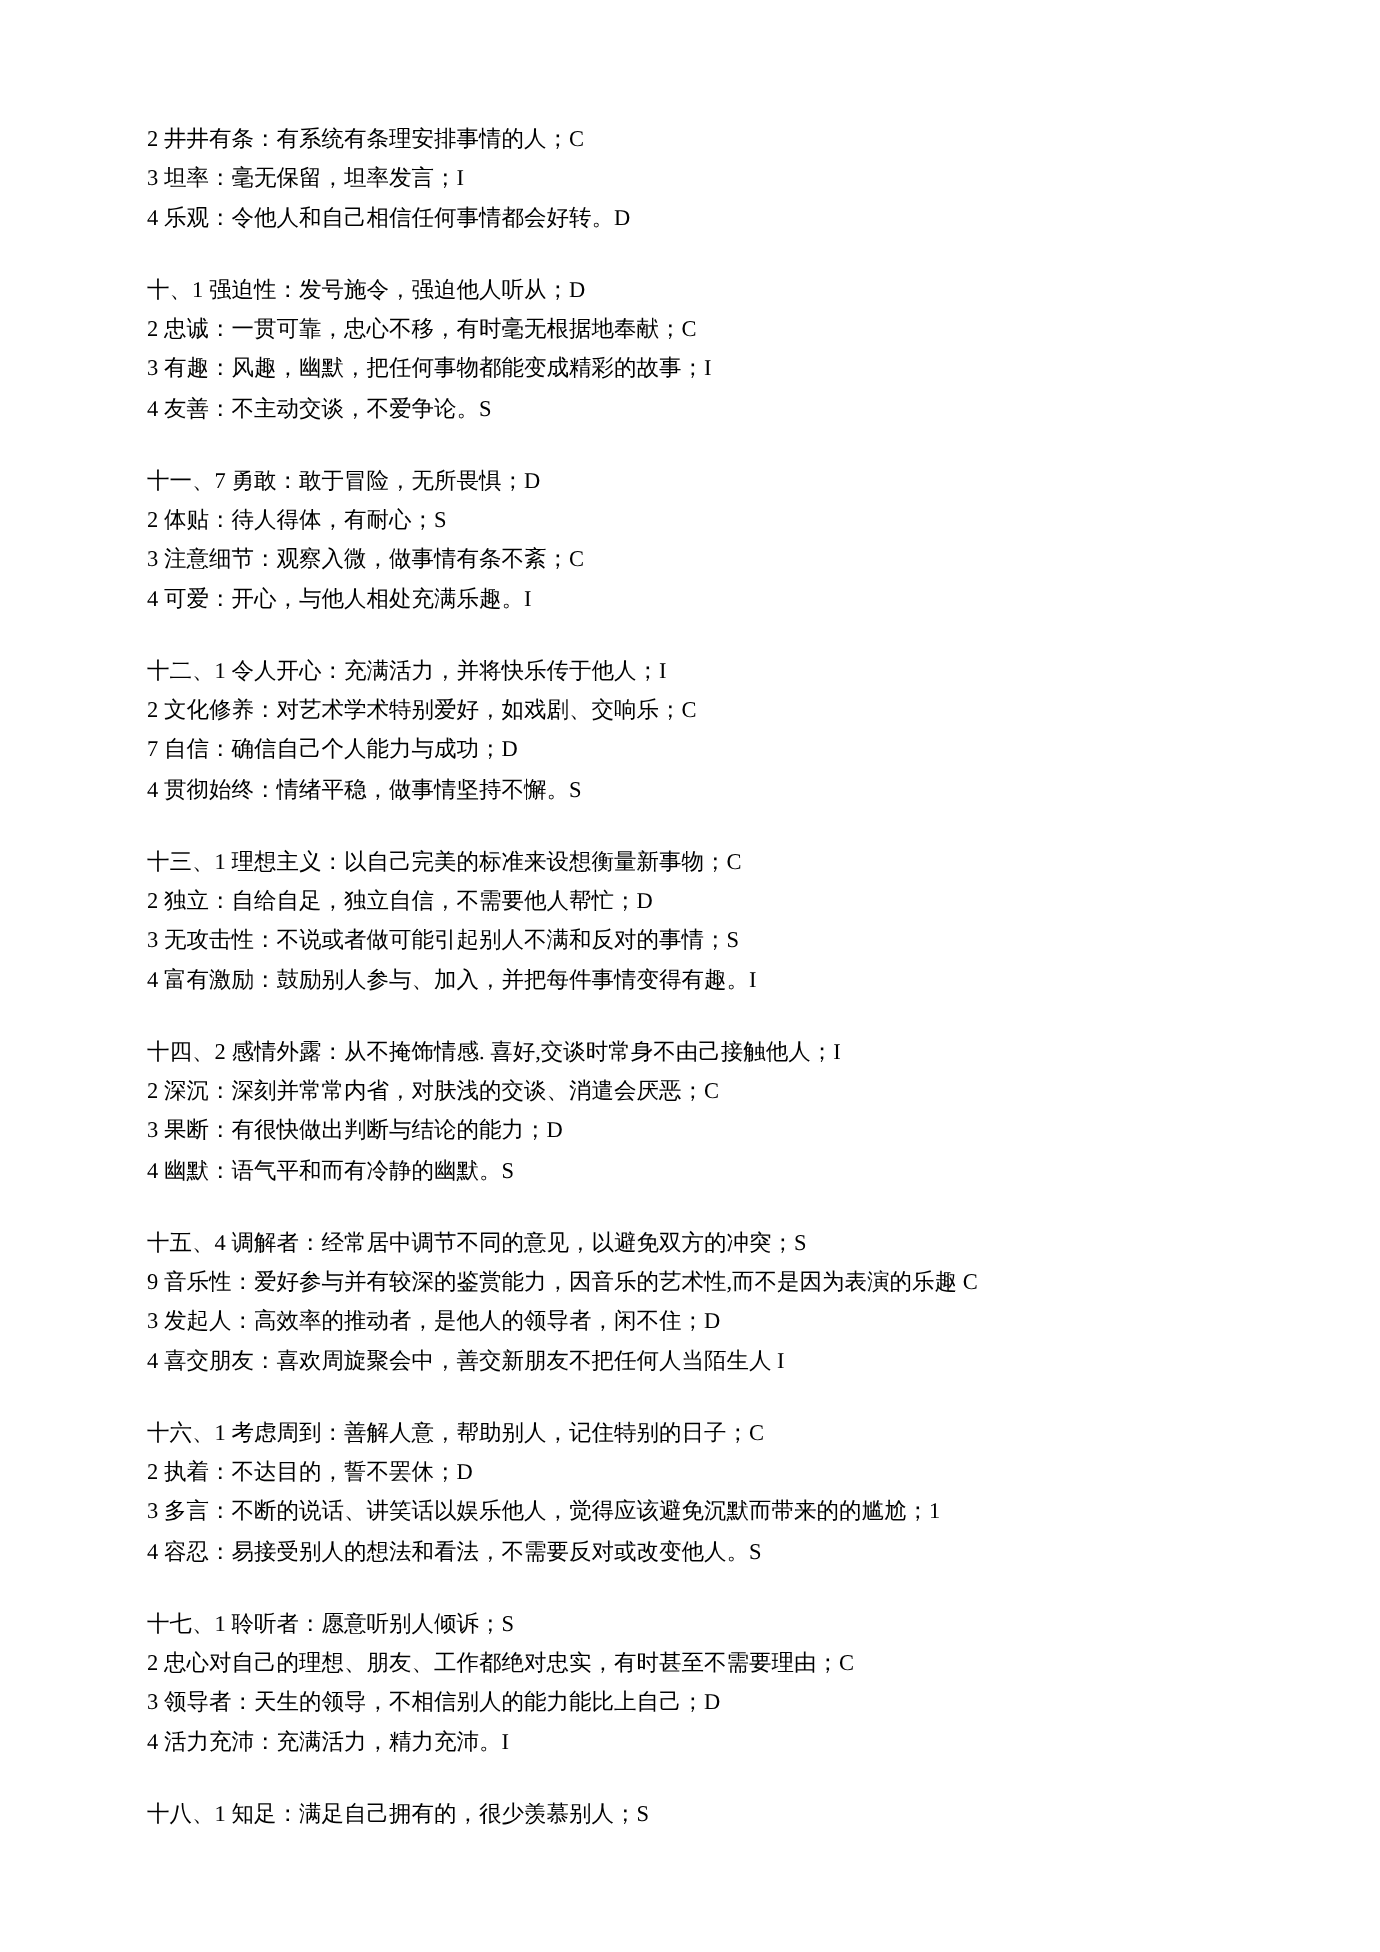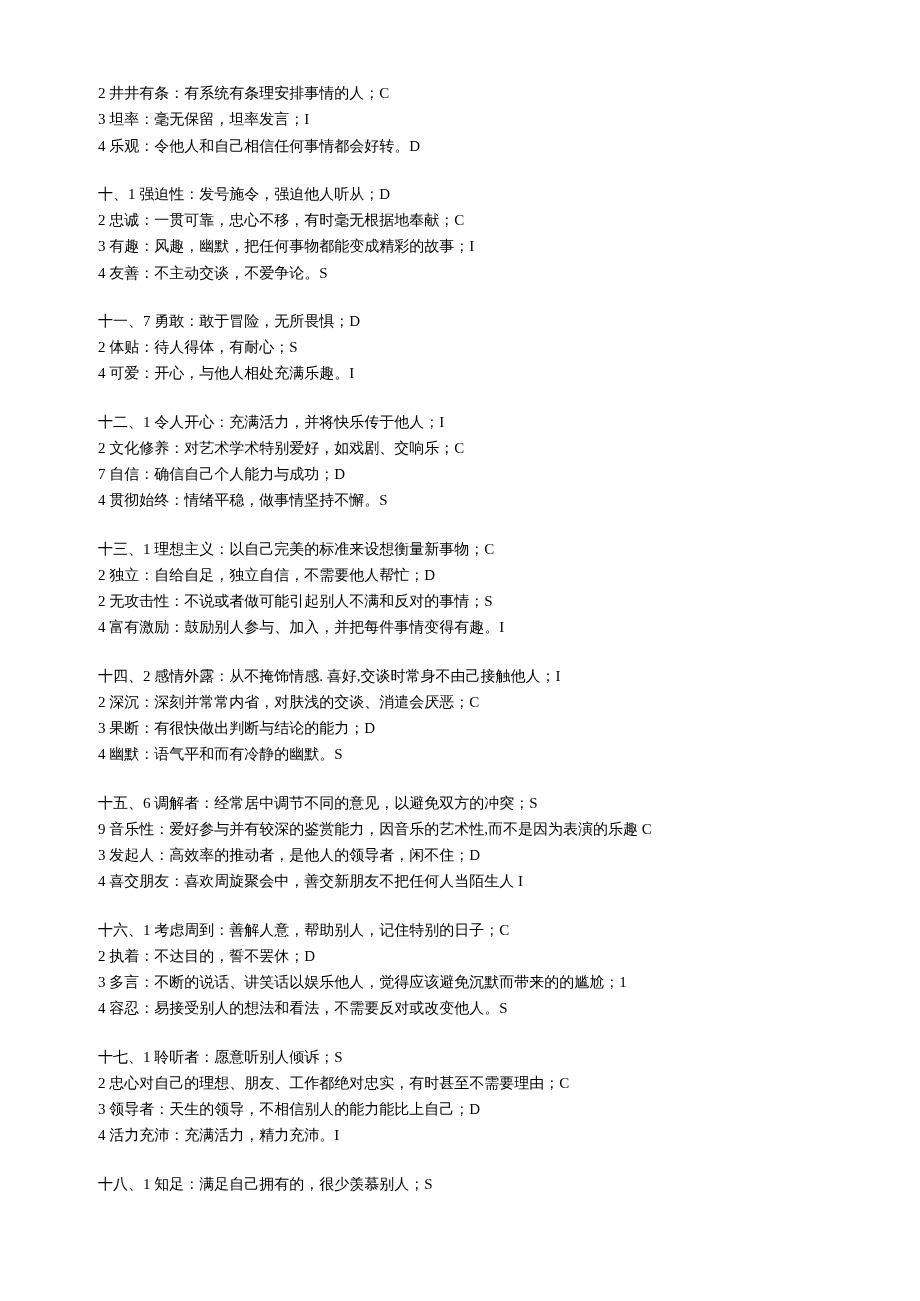--- a/index.html
+++ b/index.html
@@ -34,42 +34,43 @@
     </div>
     <div class="group">
       <div class="line">十、1 强迫性：发号施令，强迫他人听从；D</div>
       <div class="line">2 忠诚：一贯可靠，忠心不移，有时毫无根据地奉献；C</div>
       <div class="line">3 有趣：风趣，幽默，把任何事物都能变成精彩的故事；I</div>
       <div class="line">4 友善：不主动交谈，不爱争论。S</div>
     </div>
     <div class="group">
       <div class="line">十一、7 勇敢：敢于冒险，无所畏惧；D</div>
       <div class="line">2 体贴：待人得体，有耐心；S</div>
+      <div class="line">3 注意细节：观察入微，做事情有条不紊；C</div>
       <div class="line">4 可爱：开心，与他人相处充满乐趣。I</div>
     </div>
     <div class="group">
       <div class="line">十二、1 令人开心：充满活力，并将快乐传于他人；I</div>
       <div class="line">2 文化修养：对艺术学术特别爱好，如戏剧、交响乐；C</div>
       <div class="line">7 自信：确信自己个人能力与成功；D</div>
       <div class="line">4 贯彻始终：情绪平稳，做事情坚持不懈。S</div>
     </div>
     <div class="group">
       <div class="line">十三、1 理想主义：以自己完美的标准来设想衡量新事物；C</div>
       <div class="line">2 独立：自给自足，独立自信，不需要他人帮忙；D</div>
-      <div class="line">2 无攻击性：不说或者做可能引起别人不满和反对的事情；S</div>
+      <div class="line">3 无攻击性：不说或者做可能引起别人不满和反对的事情；S</div>
       <div class="line">4 富有激励：鼓励别人参与、加入，并把每件事情变得有趣。I</div>
     </div>
     <div class="group">
       <div class="line">十四、2 感情外露：从不掩饰情感. 喜好,交谈时常身不由己接触他人；I</div>
       <div class="line">2 深沉：深刻并常常内省，对肤浅的交谈、消遣会厌恶；C</div>
       <div class="line">3 果断：有很快做出判断与结论的能力；D</div>
       <div class="line">4 幽默：语气平和而有冷静的幽默。S</div>
     </div>
     <div class="group">
-      <div class="line">十五、6 调解者：经常居中调节不同的意见，以避免双方的冲突；S</div>
+      <div class="line">十五、4 调解者：经常居中调节不同的意见，以避免双方的冲突；S</div>
       <div class="line">9 音乐性：爱好参与并有较深的鉴赏能力，因音乐的艺术性,而不是因为表演的乐趣 C</div>
       <div class="line">3 发起人：高效率的推动者，是他人的领导者，闲不住；D</div>
       <div class="line">4 喜交朋友：喜欢周旋聚会中，善交新朋友不把任何人当陌生人 I</div>
     </div>
     <div class="group">
       <div class="line">十六、1 考虑周到：善解人意，帮助别人，记住特别的日子；C</div>
       <div class="line">2 执着：不达目的，誓不罢休；D</div>
       <div class="line">3 多言：不断的说话、讲笑话以娱乐他人，觉得应该避免沉默而带来的的尴尬；1</div>
       <div class="line">4 容忍：易接受别人的想法和看法，不需要反对或改变他人。S</div>
     </div>

